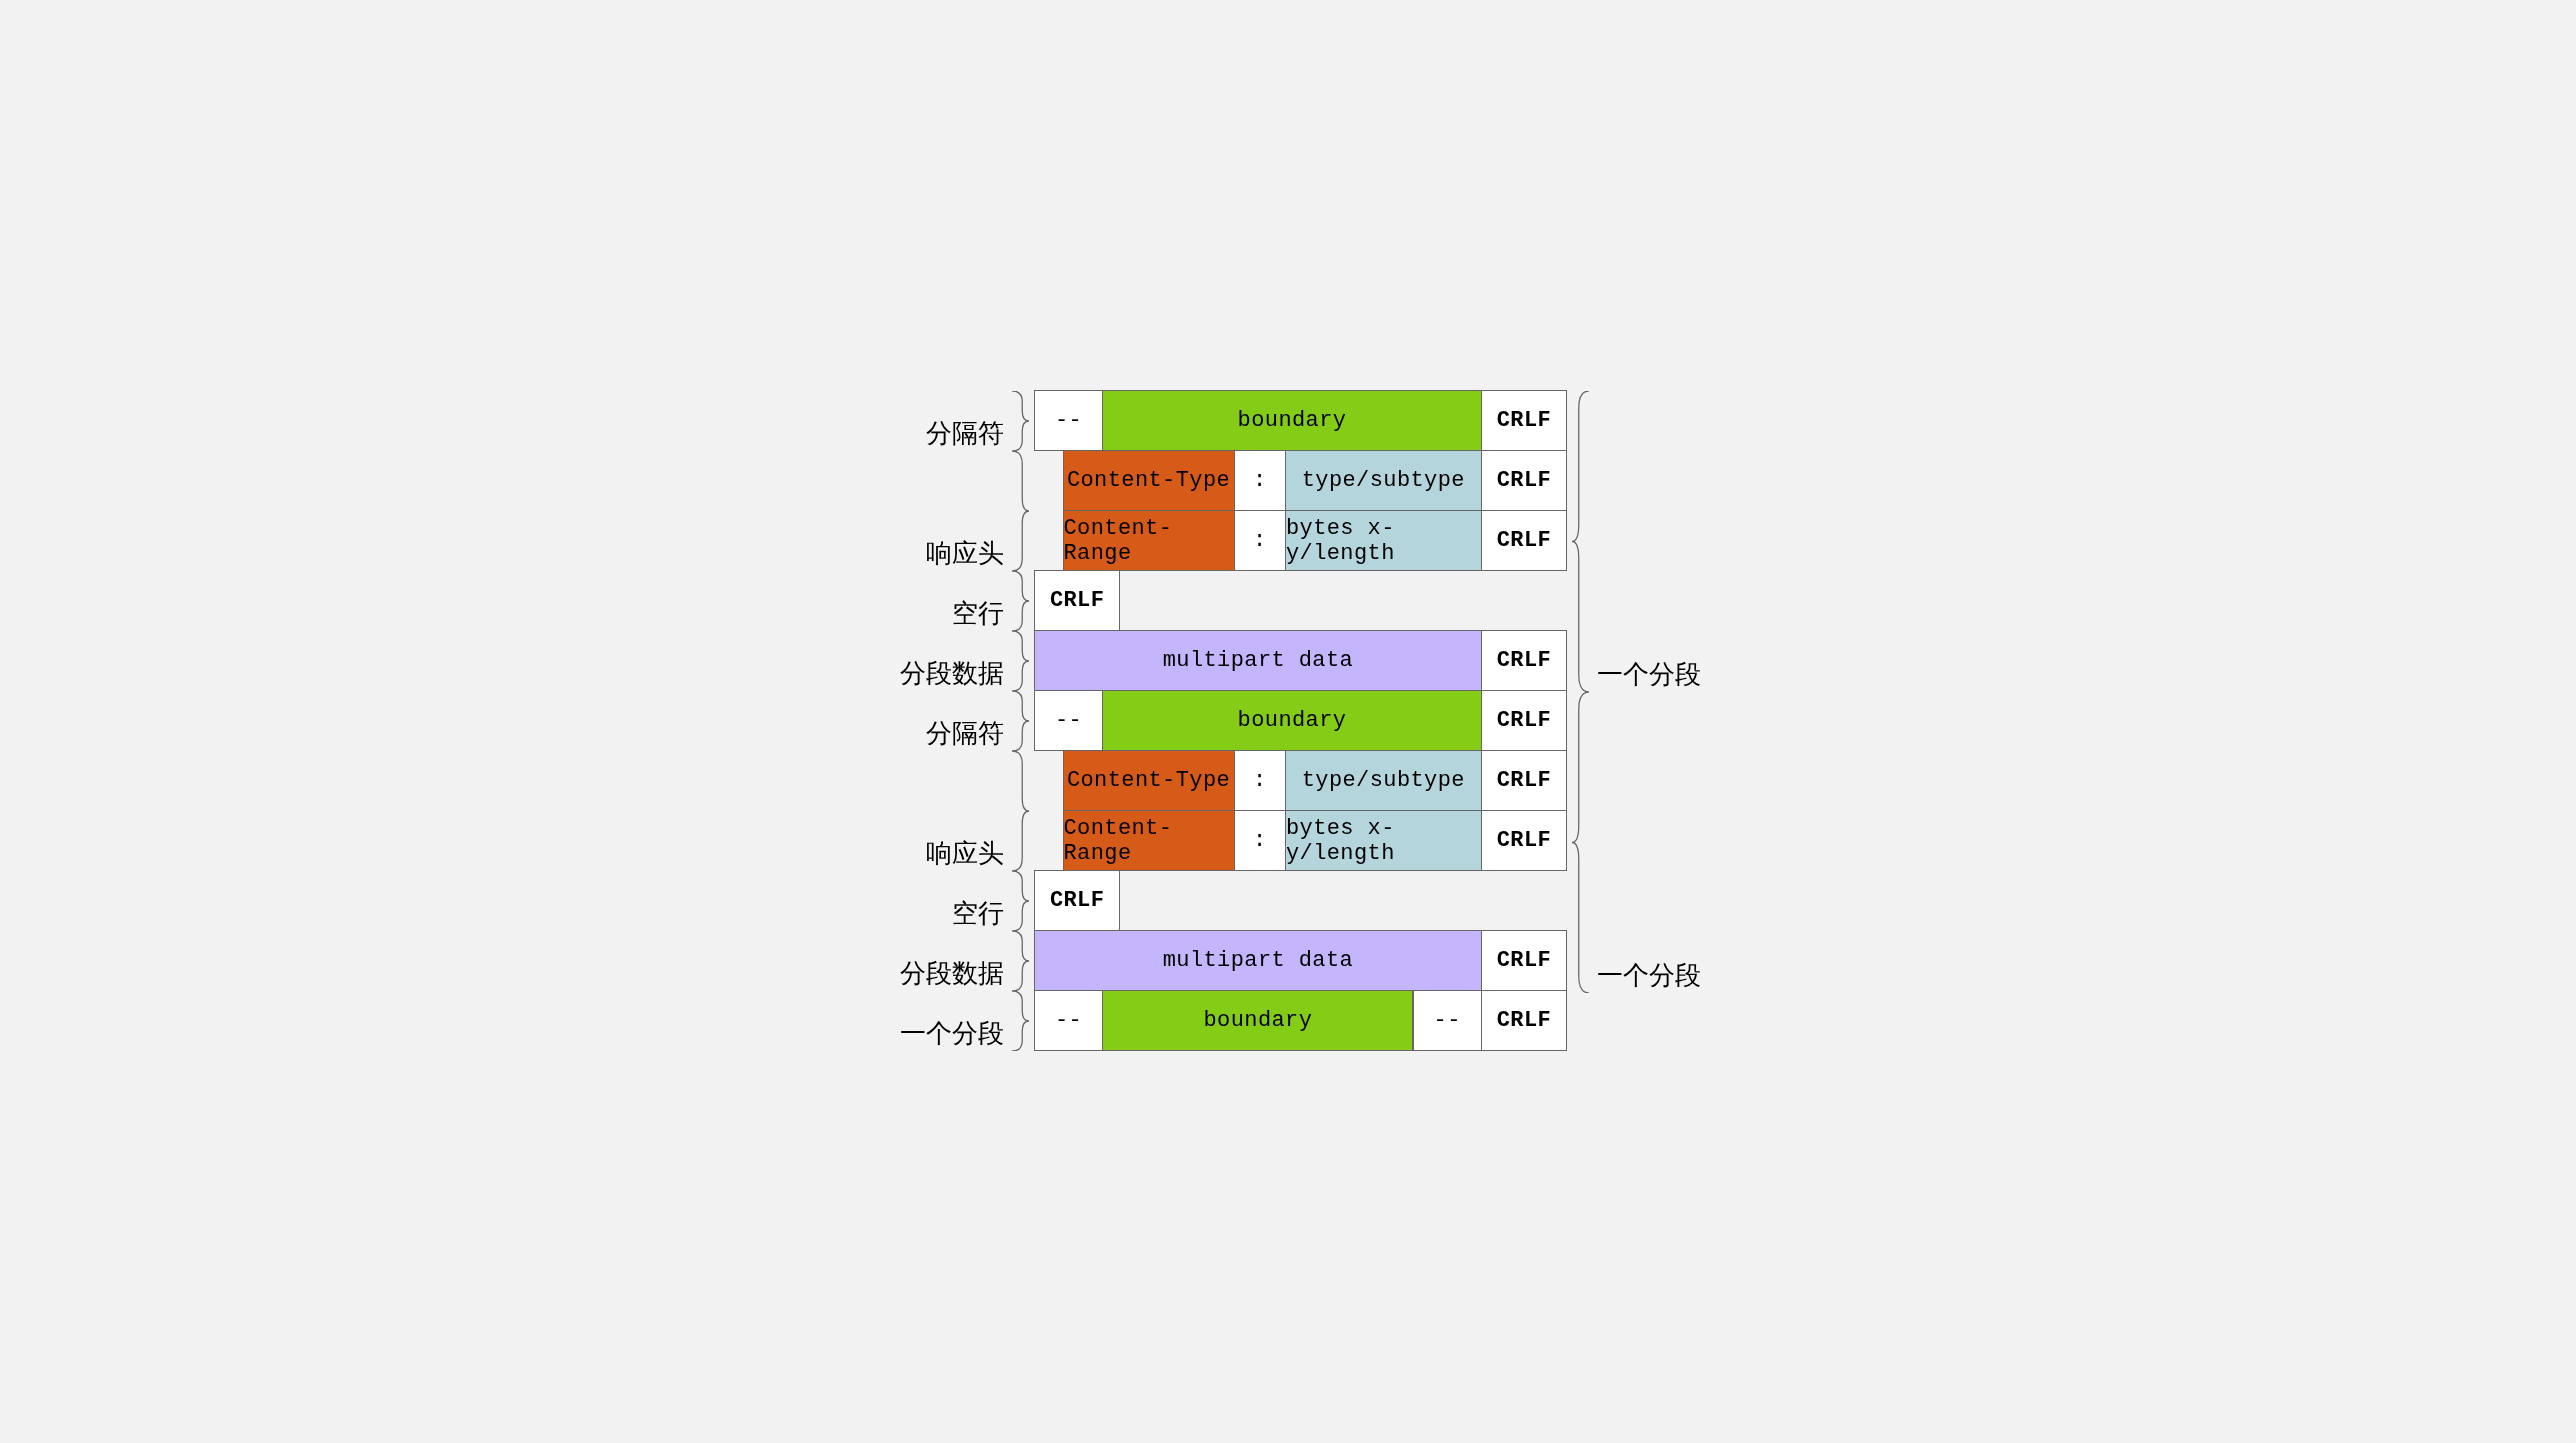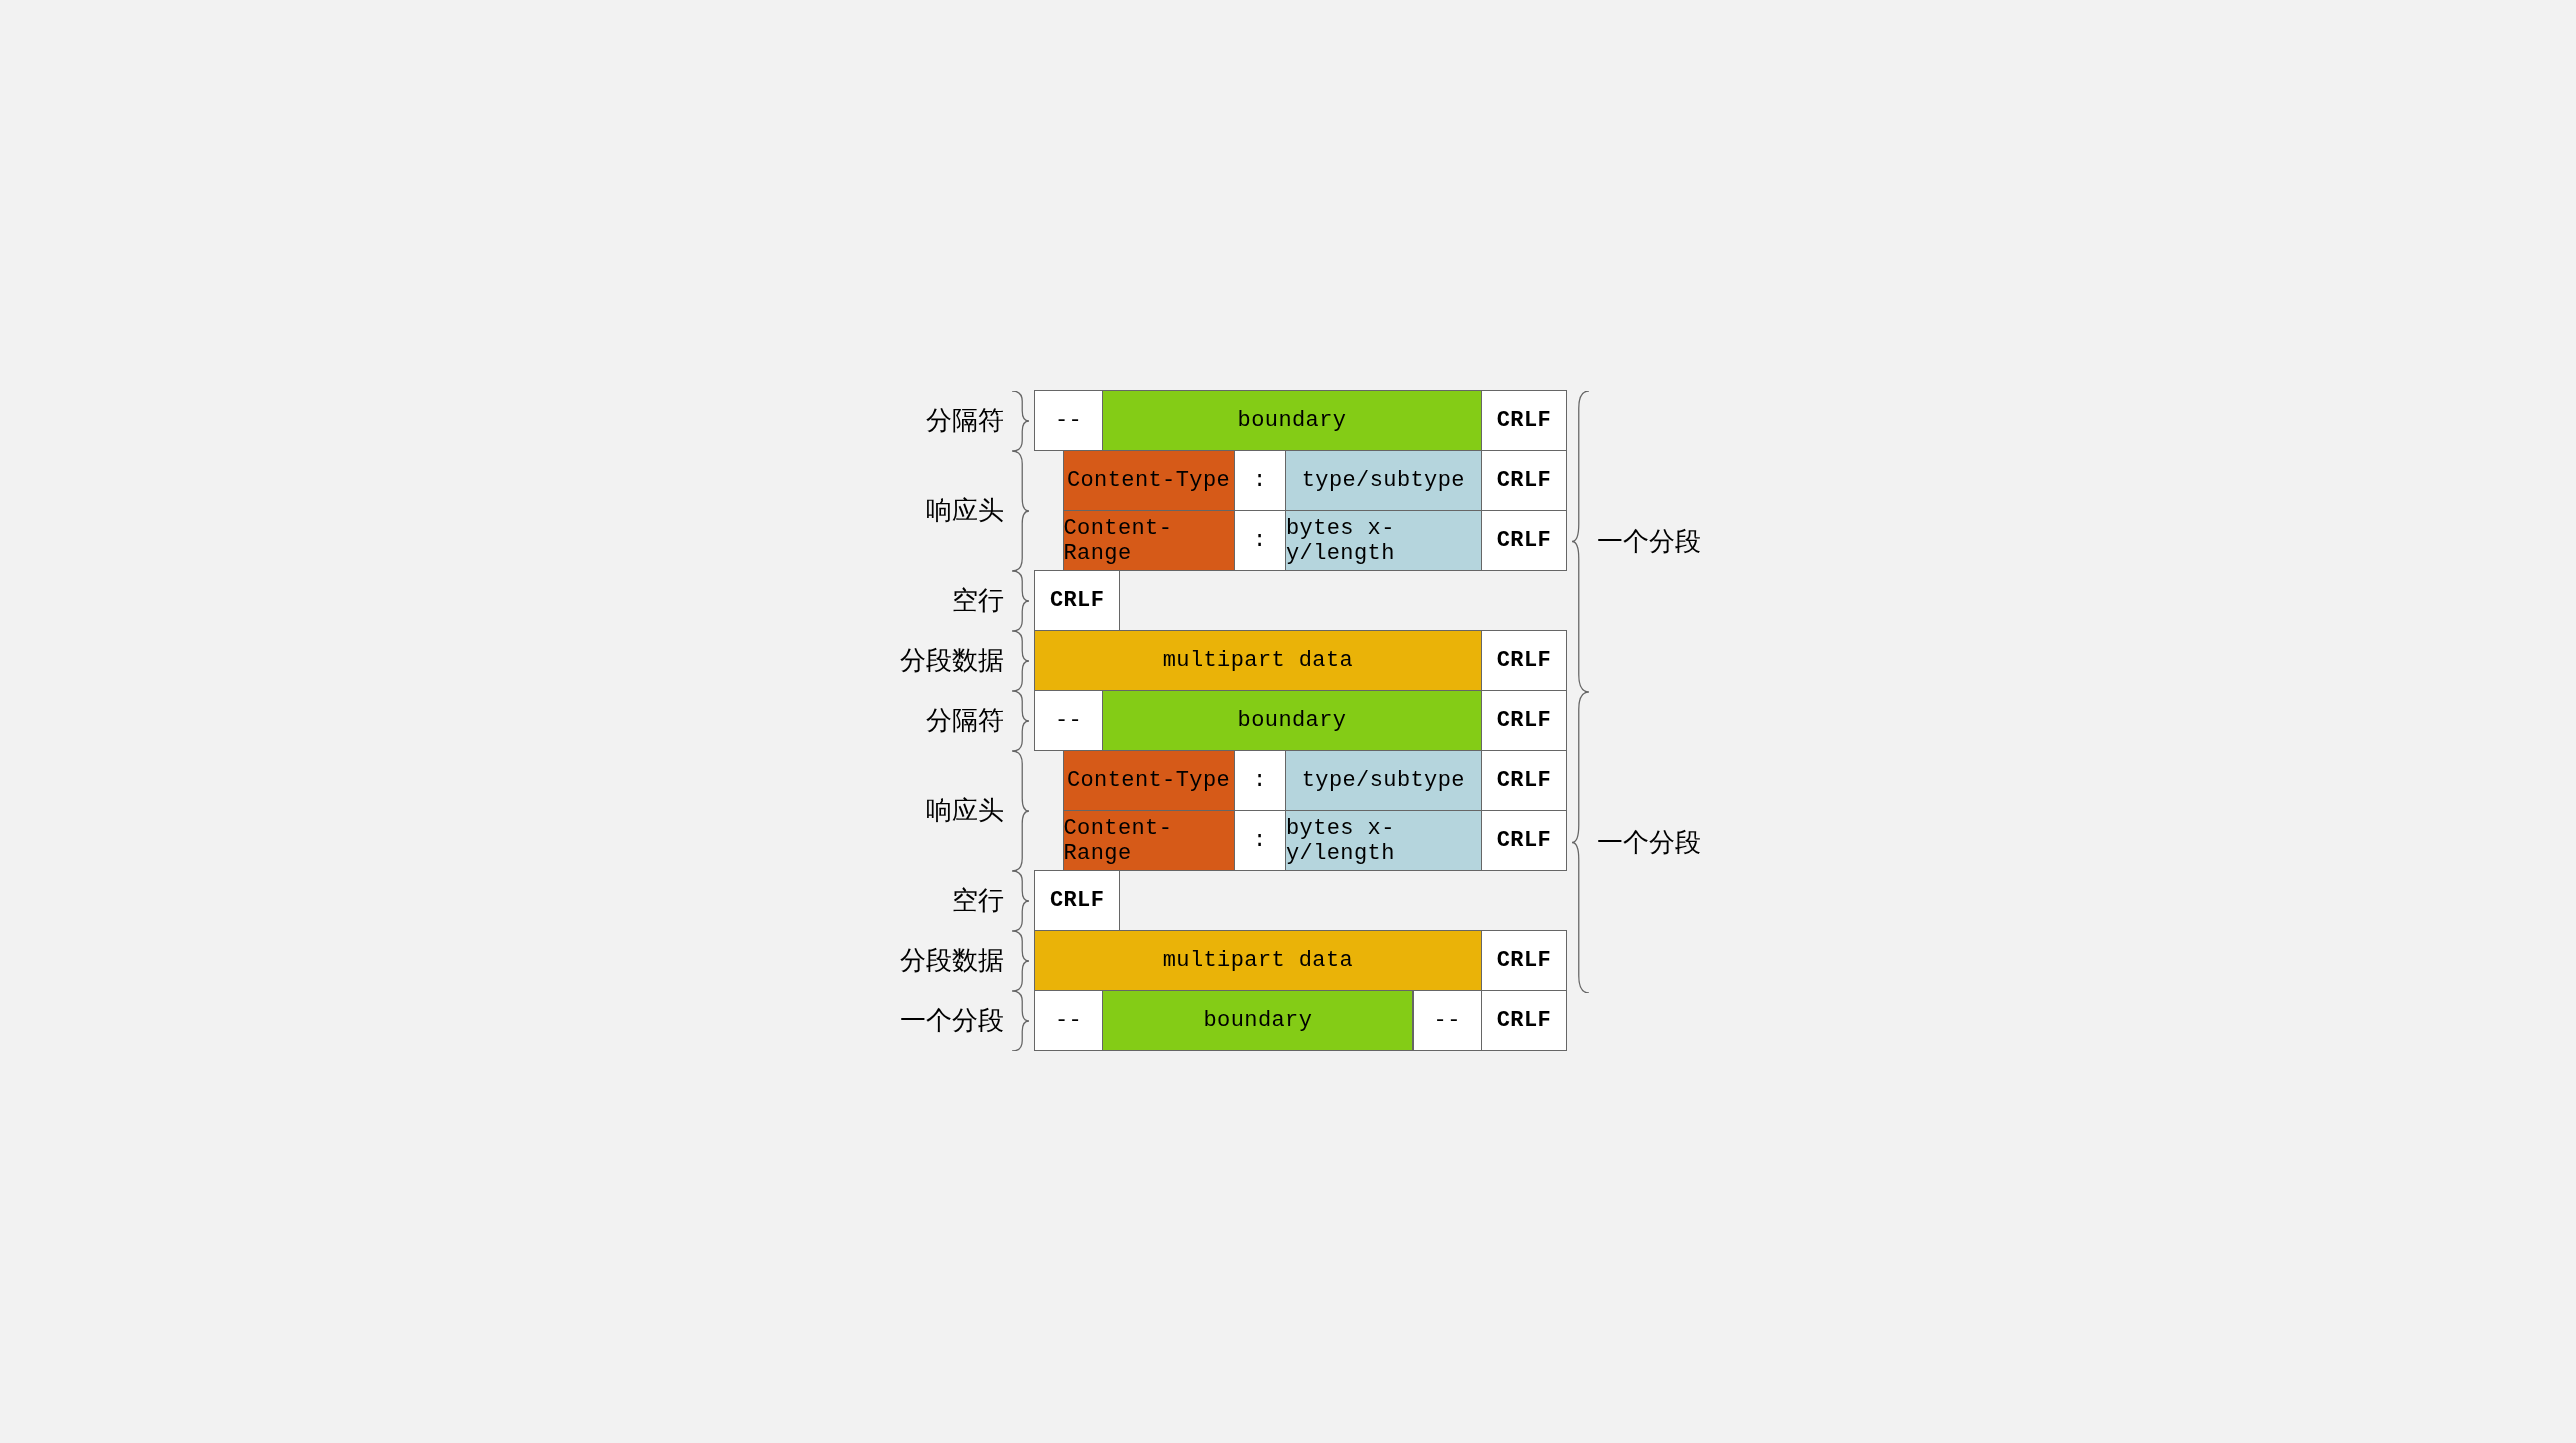--- a/index.html
+++ b/index.html
@@ -29,25 +29,25 @@
     font-size: 22px;
     background: #fff;
     margin: -0.4px; 
   }
   .mono { font-family: "Consolas", "Courier New", monospace; letter-spacing: 0.4px; }
 
   .c-white  { background: #ffffff; }
   .c-blue1  { background: #84cc16; } 
   .c-blue2  { background: #b5d5dd; } 
   .c-orange { background: #d65a18; color: #000; }
-  .c-peach  { background: #eab308; }
+  .c-peach  { background: #c4b5fd; }
 
   
   .lbl {
-    display: flex; align-items: center; justify-content: flex-end;
+    display: flex; align-items: flex-end; justify-content: flex-end;
     font-size: 26px; padding-right: 5.2px;
     position: relative;
   }
   .lbl-right { justify-content: flex-start; padding-left: 5.2px; padding-right: 0; }
 
   
   .brace-l, .brace-r {
     width: 22px; height: 100%;
     flex: 0 0 22px;
   }

